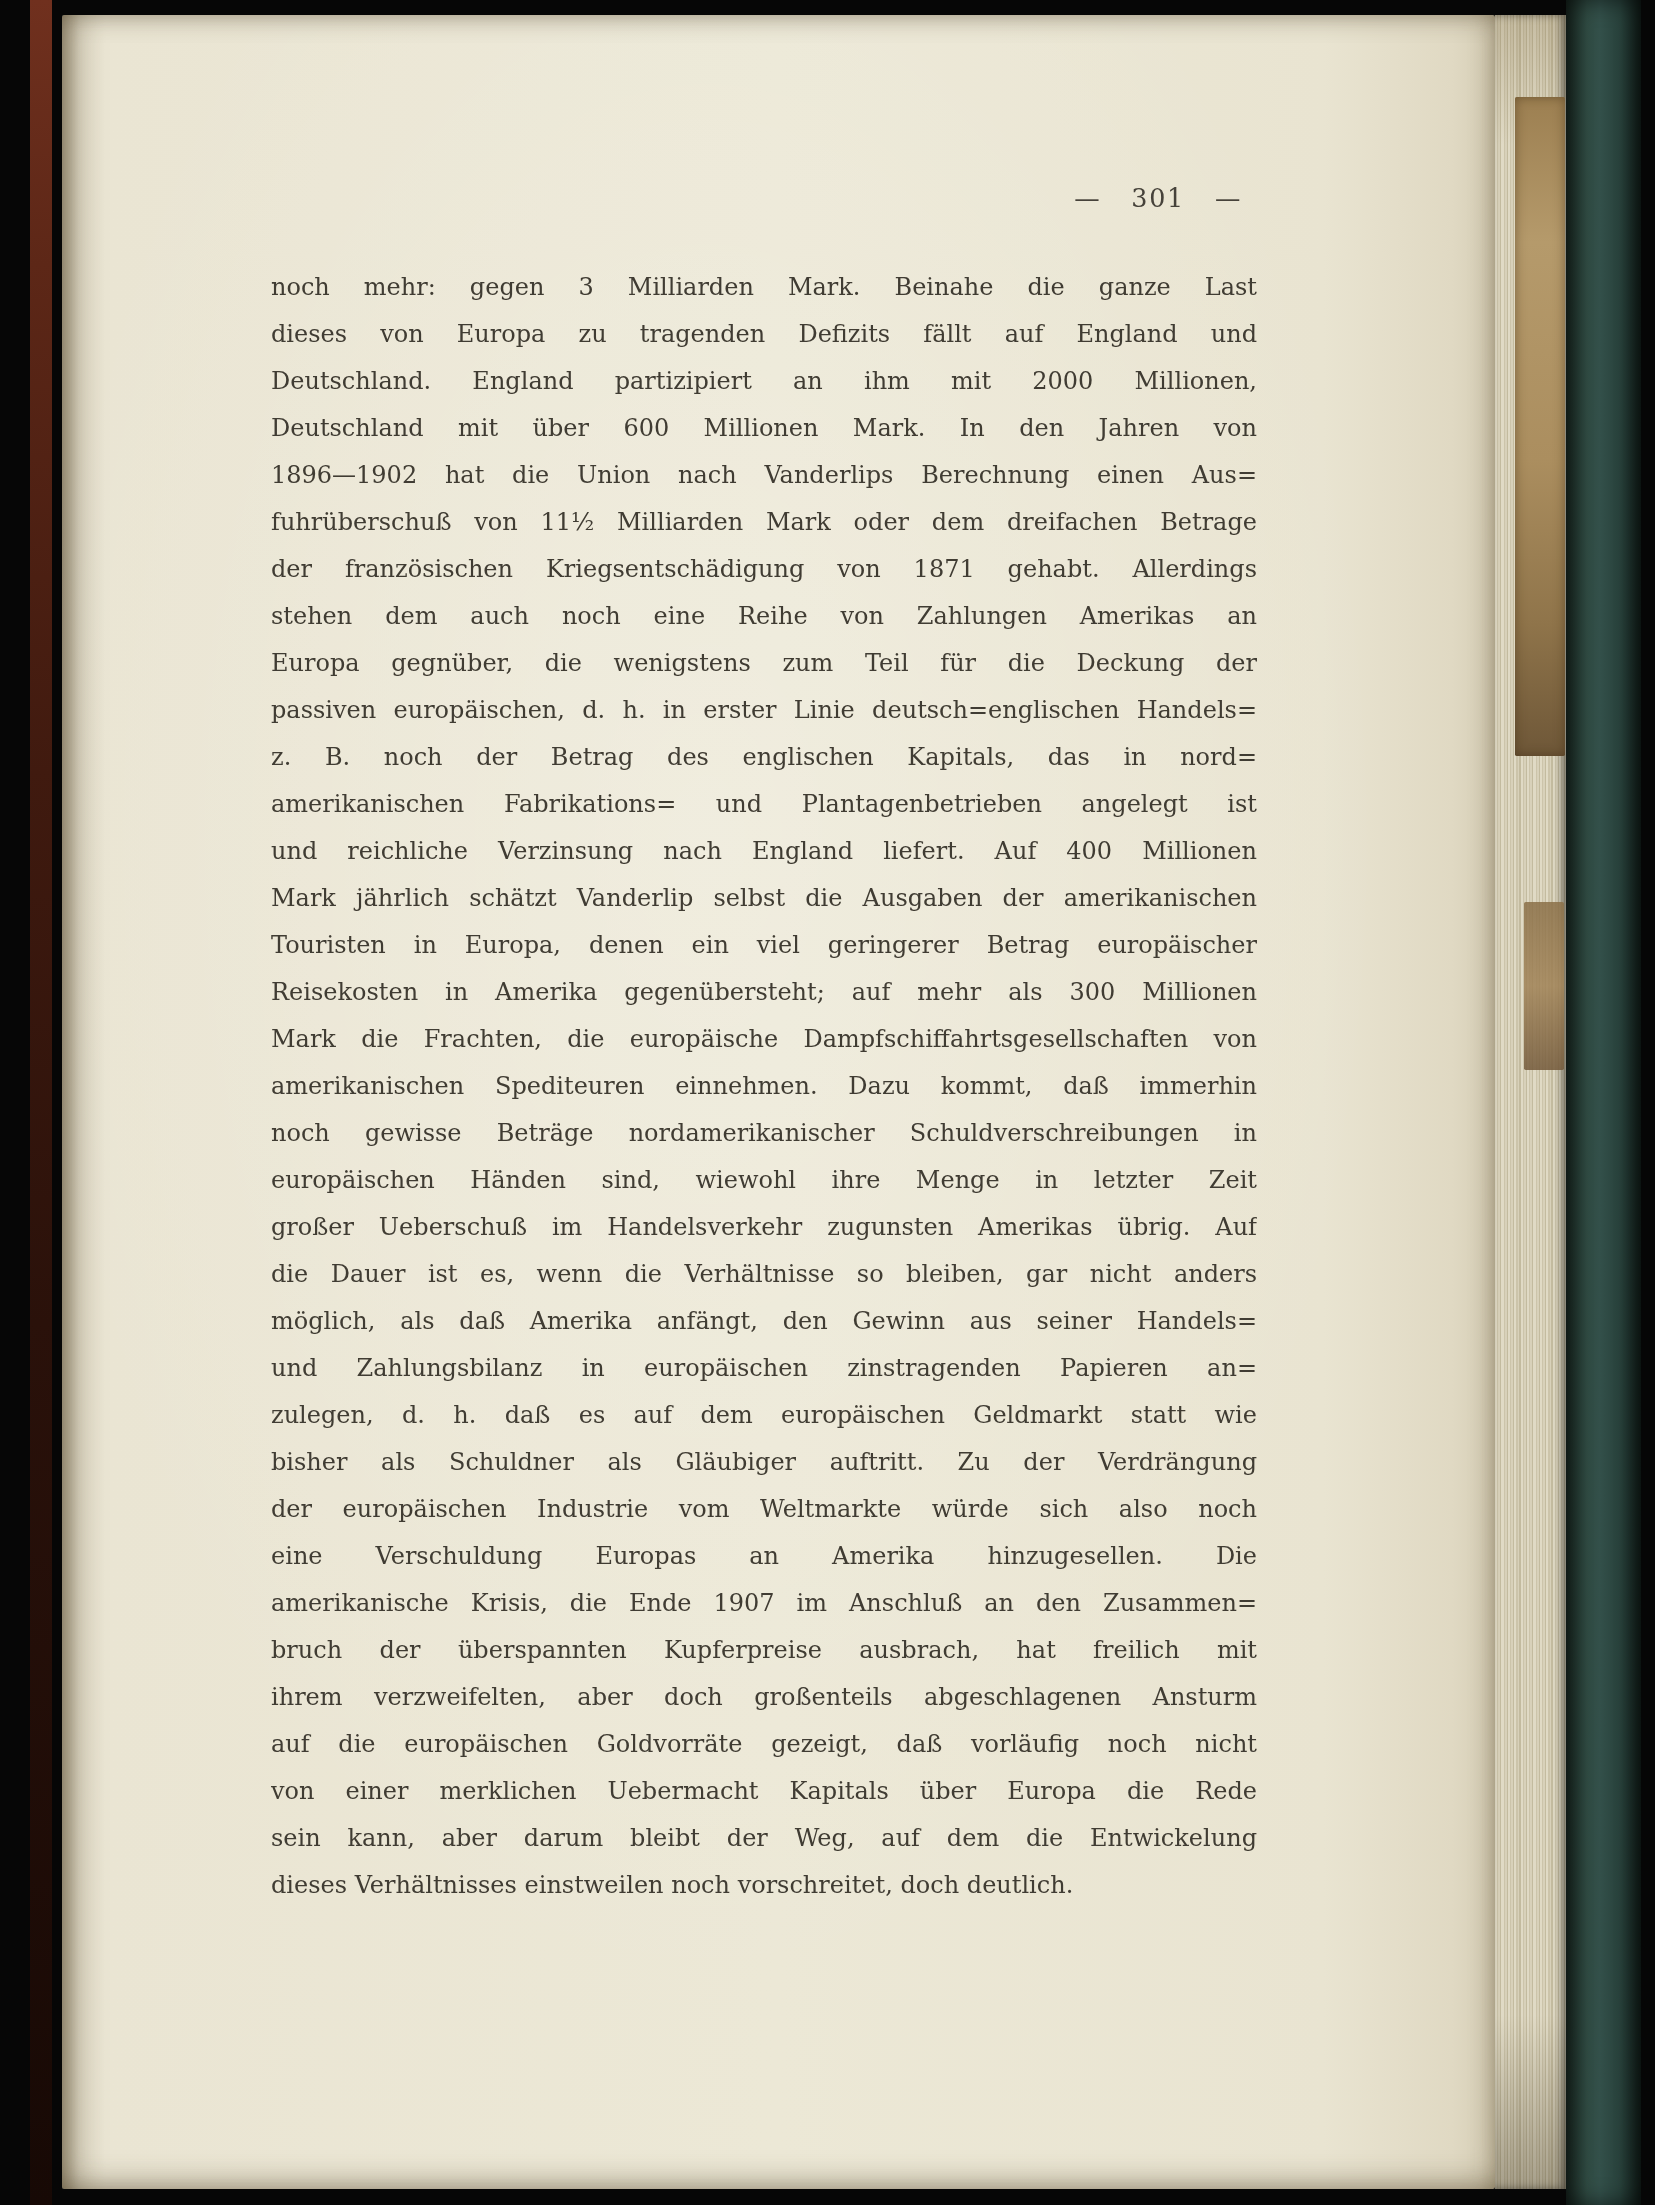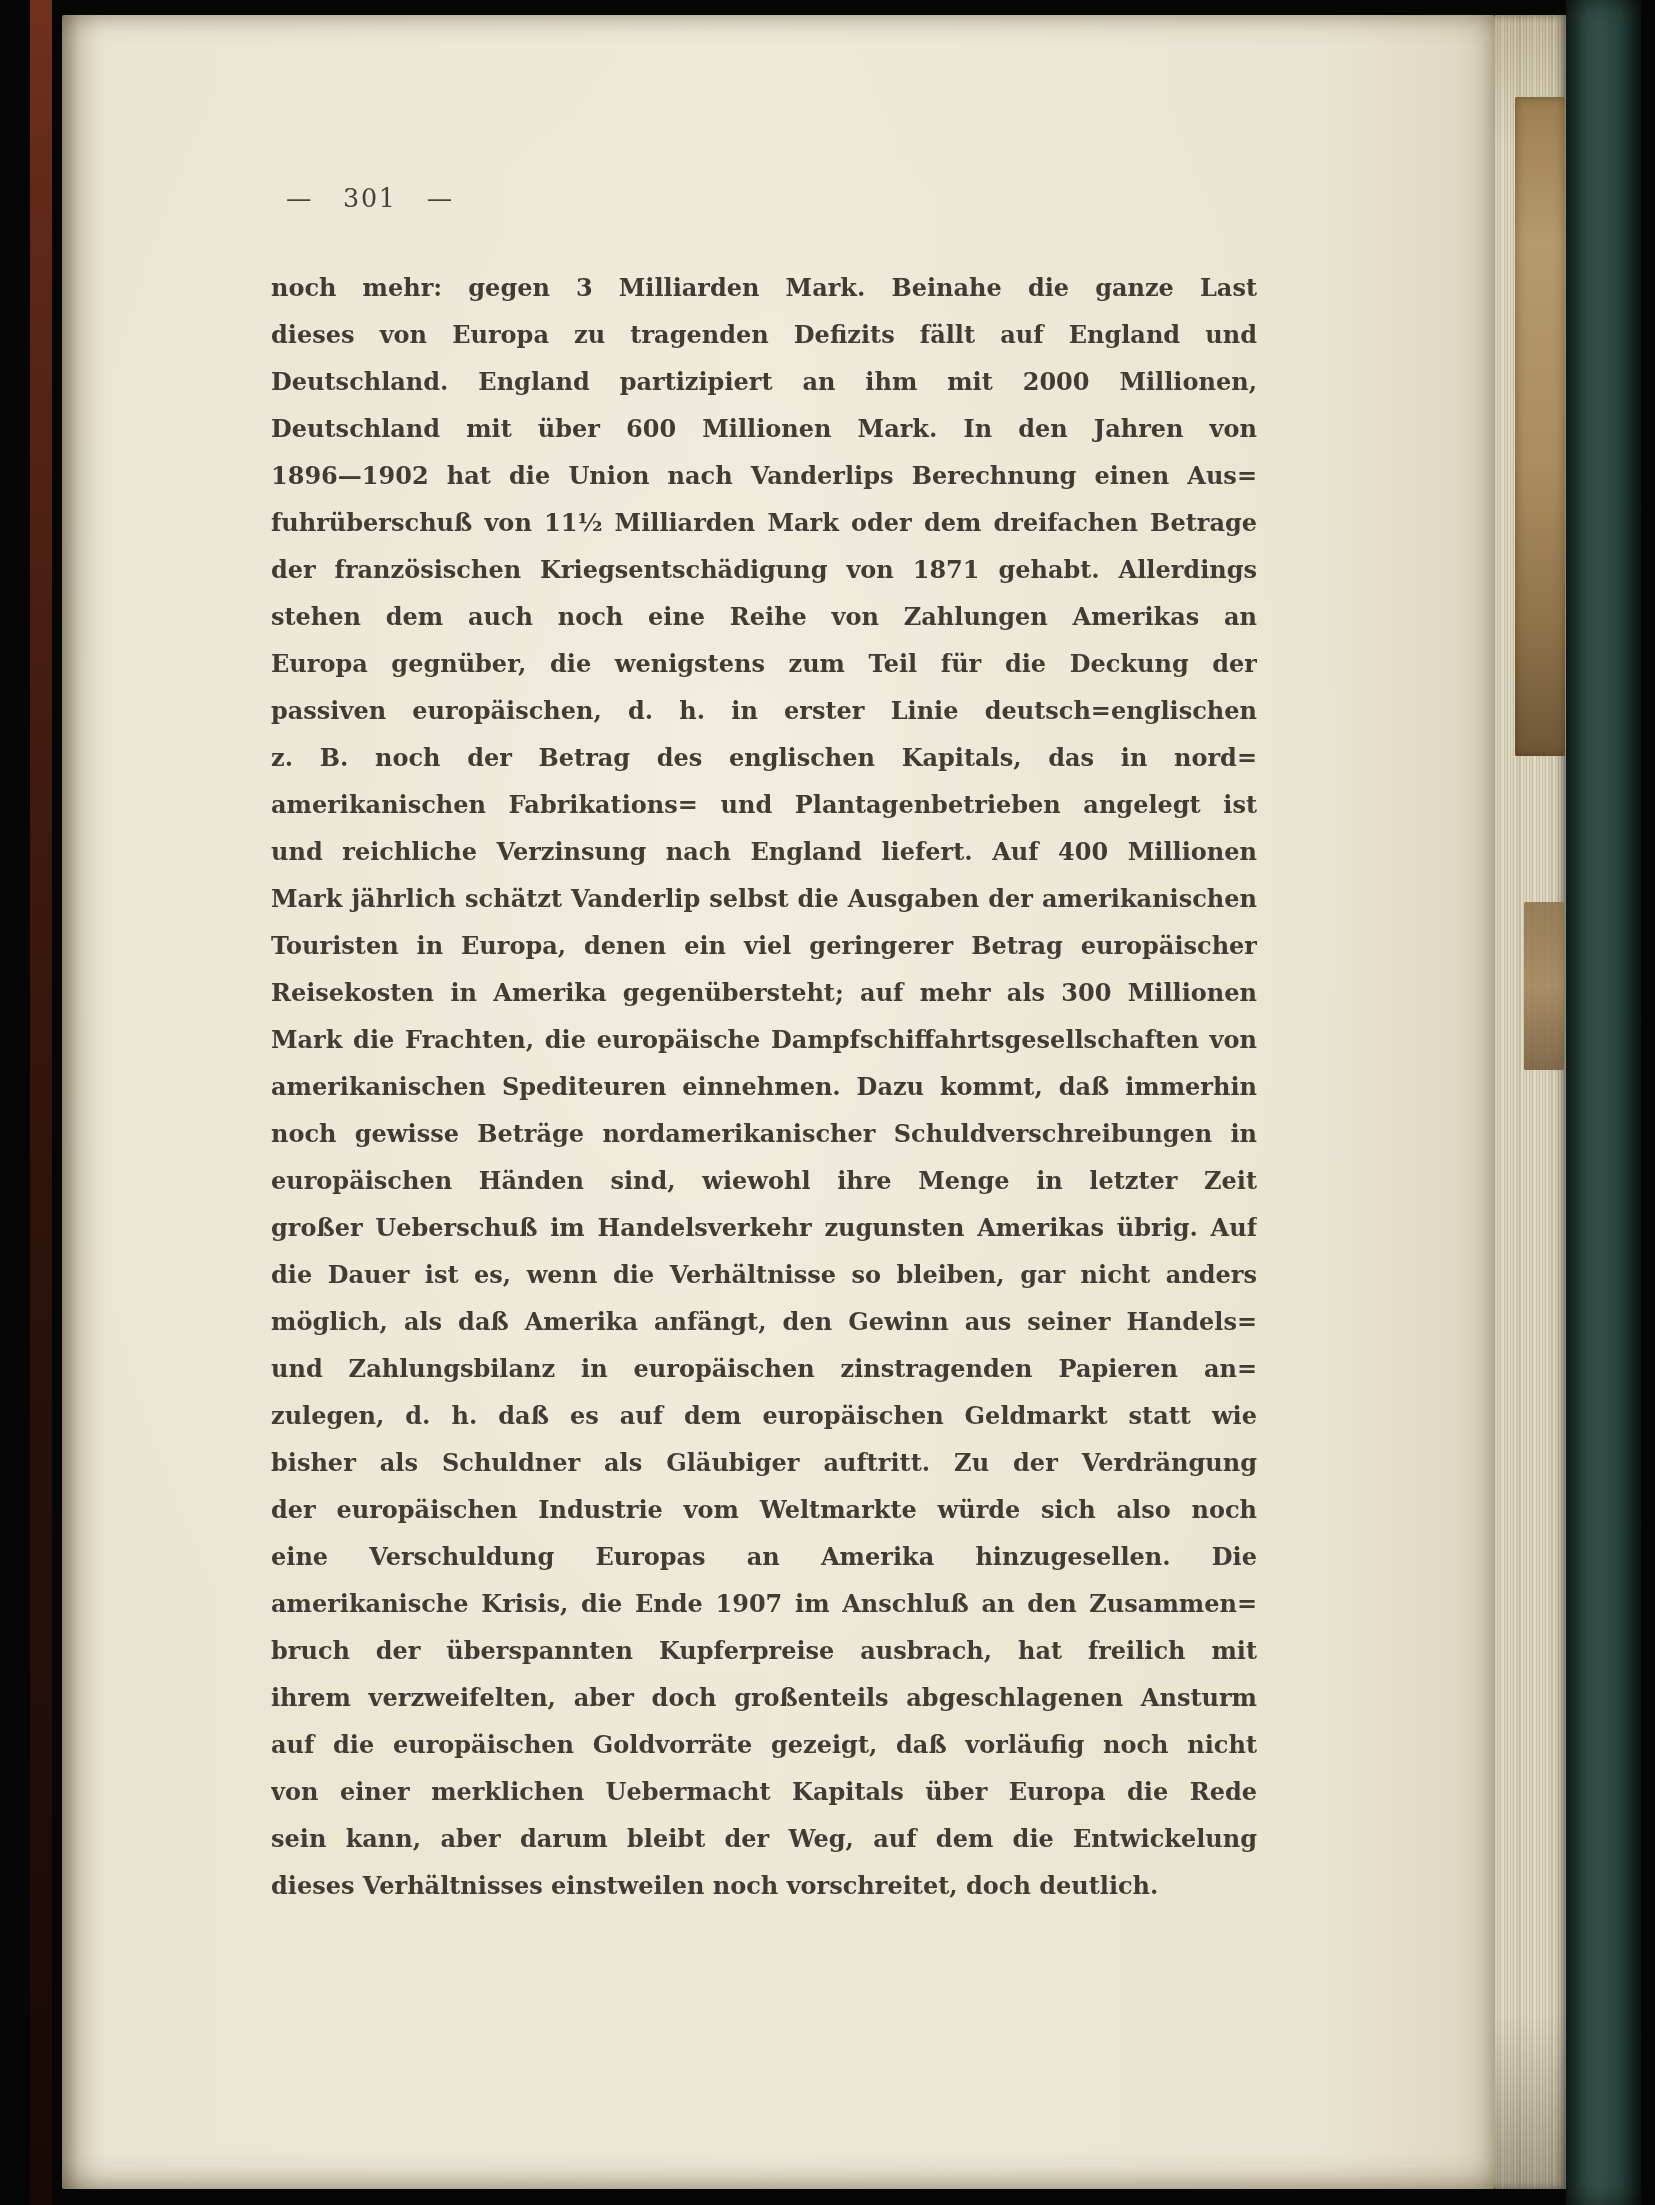--- a/index.html
+++ b/index.html
@@ -45,36 +45,35 @@
     background:linear-gradient(180deg,#8a6f47,#a08256 50%,#73593a);
     opacity:0.85;border-radius:1.7px;
   }
   .cover{
     position:absolute;left:1566px;top:0;width:75px;height:100%;
     background:linear-gradient(90deg,#17251f 0%,#2f4a42 28%,#33504a 45%,#28413b 72%,#101b17 100%);
     box-shadow:inset 0 0 23px rgba(0,0,0,0.6);
   }
   .page-number{
     position:absolute;left:209px;top:168px;width:986px;
-    text-align:left;
+    text-align:right;
     font-size:25.4px;color:#46423a;
     letter-spacing:1.7px;
   }
   .page-number span{margin:0 15px;}
   .text-block{
     position:absolute;left:209px;top:249px;width:986px;
     font-size:24px;line-height:47px;color:#403c33;
   }
   .text-line{
     text-align:justify;
     text-align-last:justify;
     height:47px;
     white-space:normal;
     overflow:hidden;
-    font-weight:bold;
   }
   .text-line:last-child{text-align-last:left;}
 </style>
 </head>
 <body>
 
 <div class="photo">
   <div class="spine-strip"></div>
   <div class="page-stack"></div>
   <div class="bookmark"></div>

